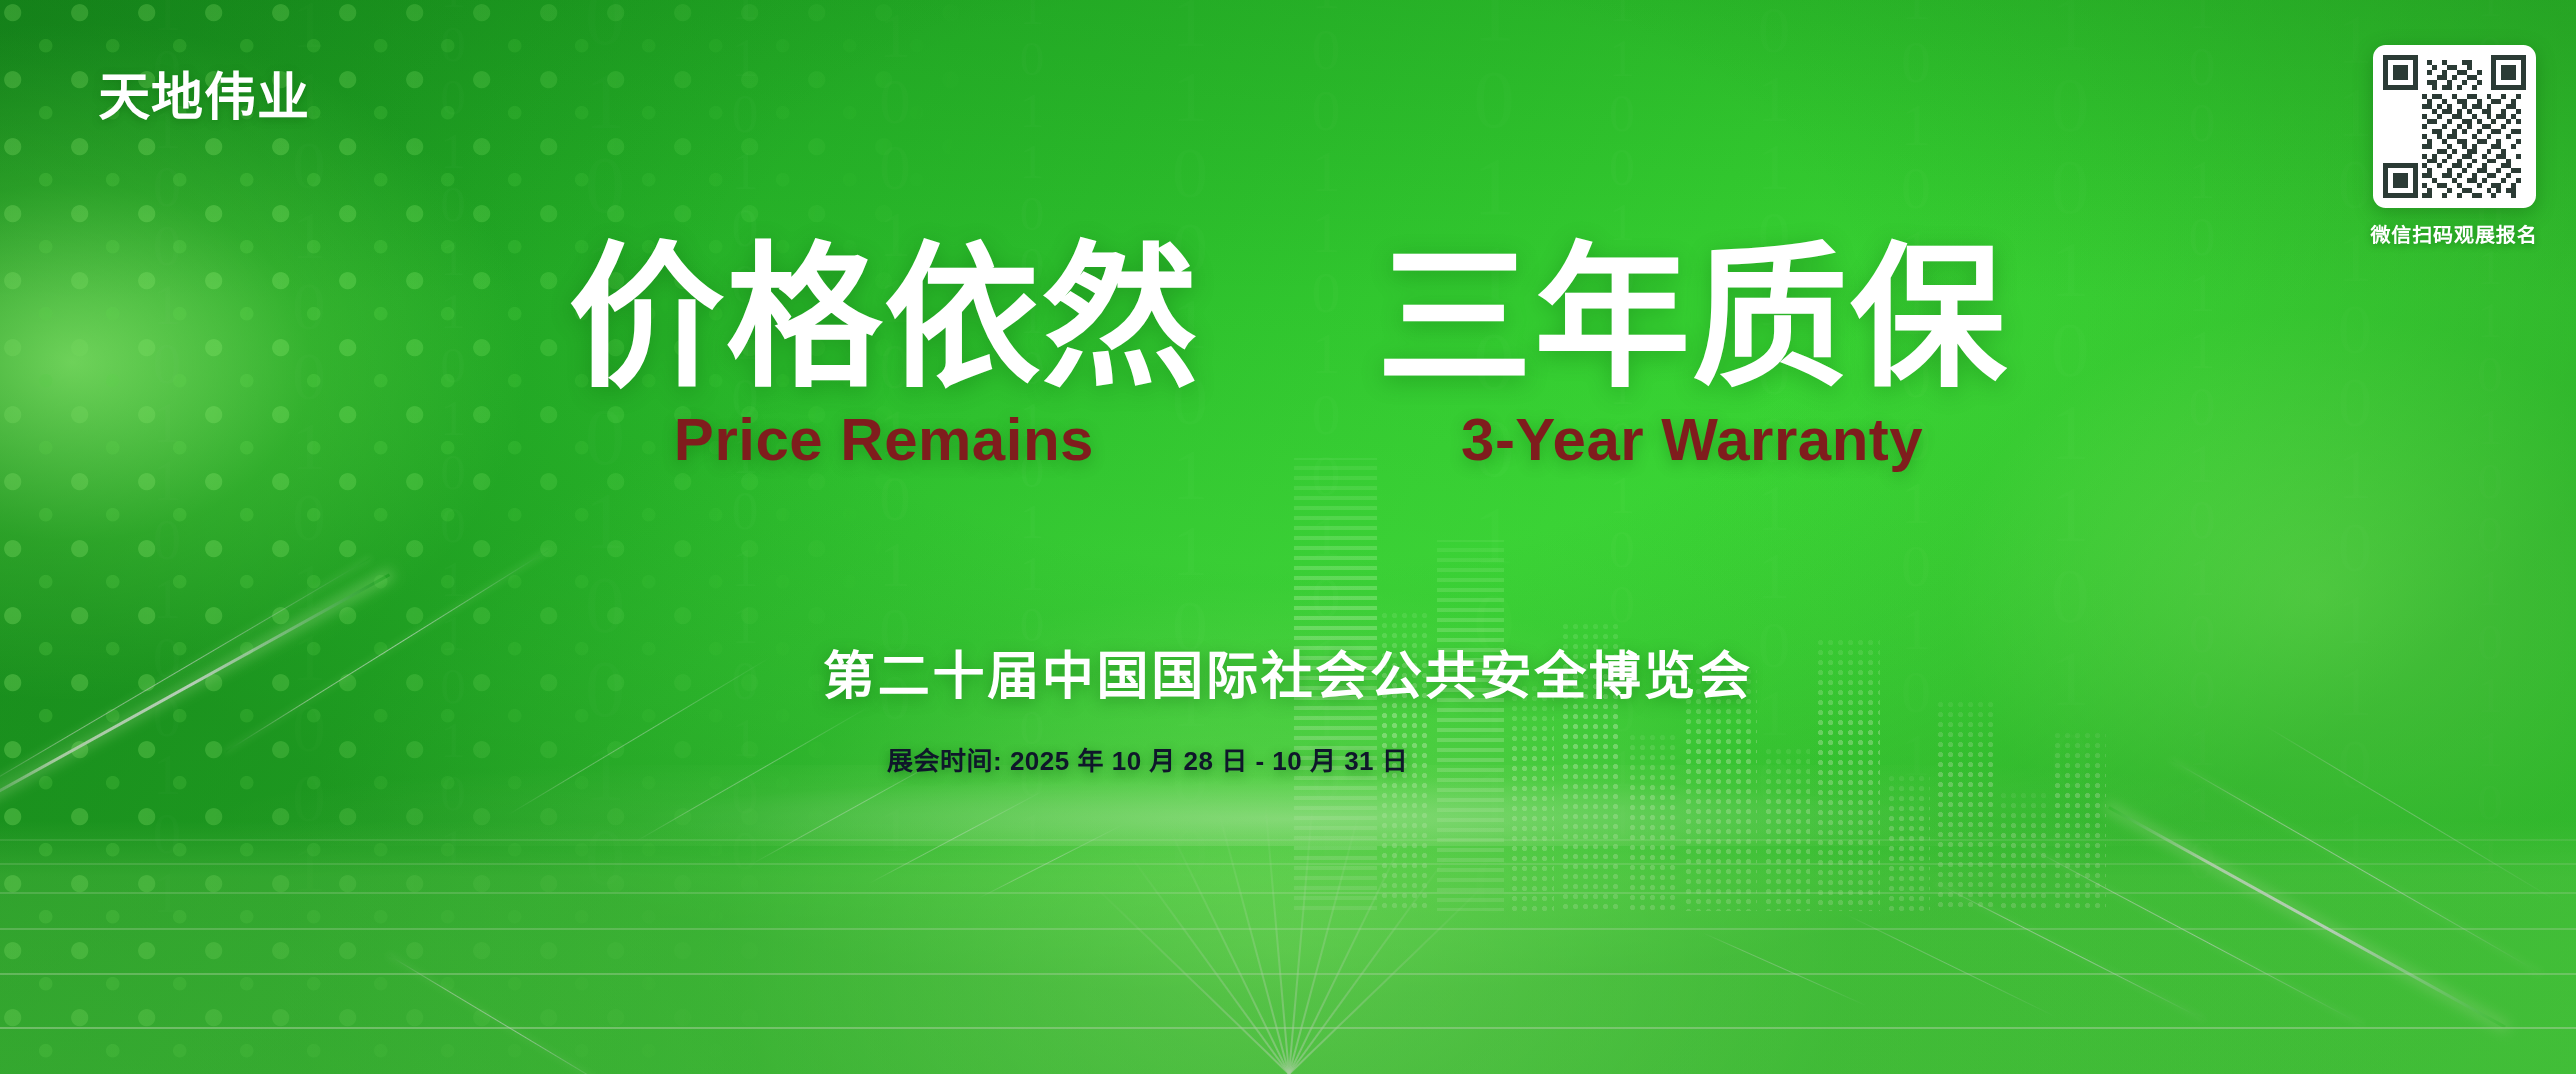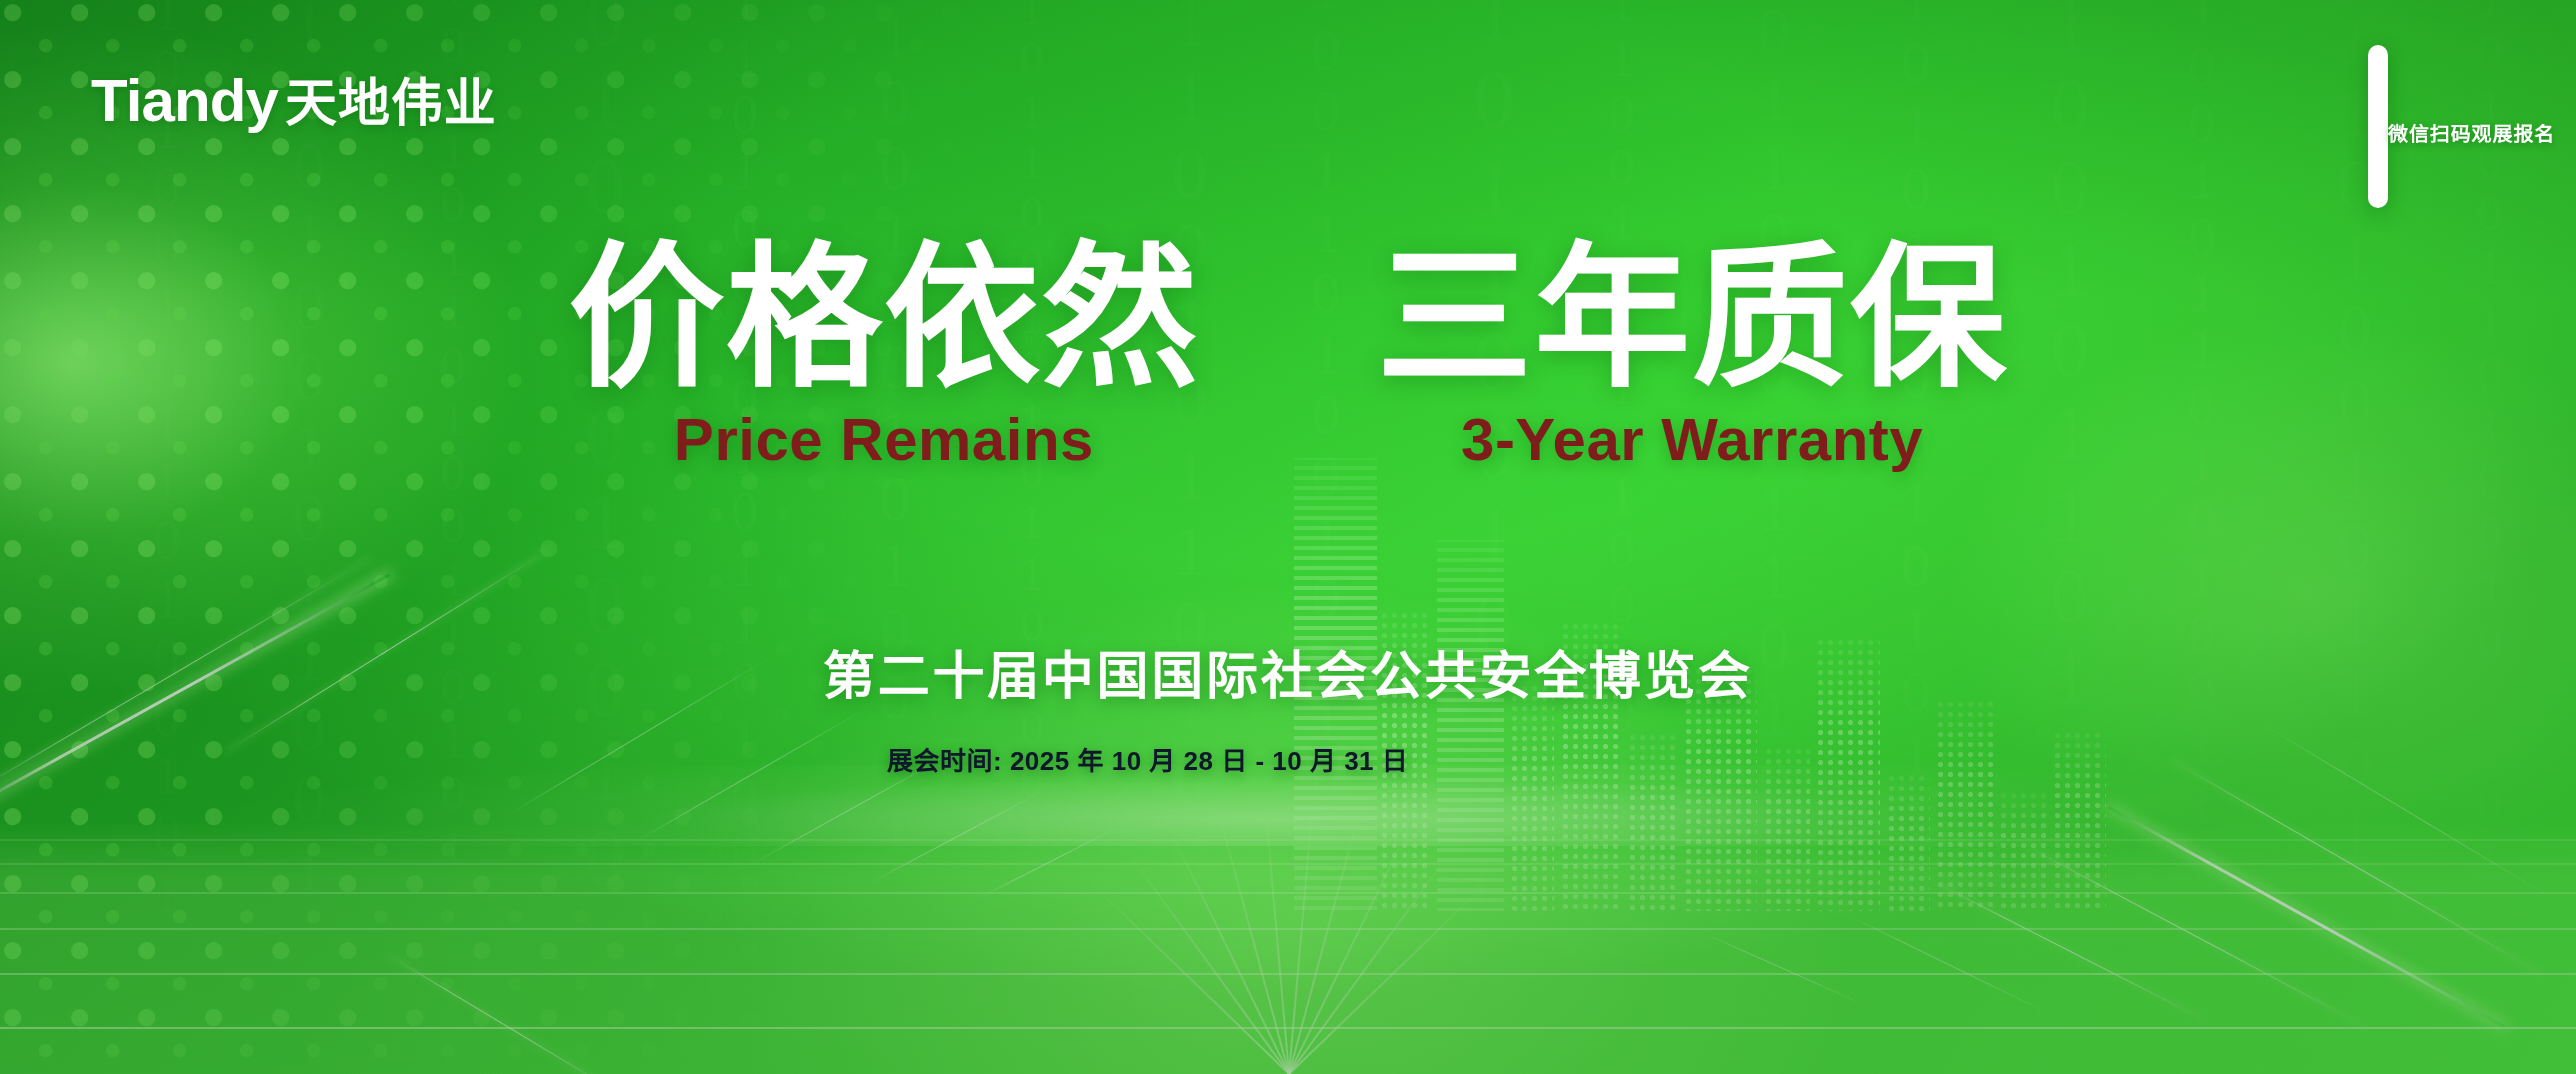--- a/index.html
+++ b/index.html
@@ -109,21 +109,21 @@
     display:flex; align-items:baseline;
     color:#fff;
     text-shadow:0 1.8px 9px rgba(10,90,10,.35);
   }
   .logo-en{font-size:60px; font-weight:bold; letter-spacing:-0.9px; line-height:1;}
   .logo-cn{font-size:52px; font-weight:bold; letter-spacing:0.9px; line-height:1; margin-left:7.2px;}
 
   .qr-block{
     position:absolute; right:36px; top:45px;
     width:172px;
-    display:flex; align-items:center;
+    display:flex; flex-direction:column; align-items:center;
   }
   .qr-card{
     width:163px; height:163px;
     background:#fff;
     border-radius:12.7px;
     padding:10px;
     box-shadow:0 5.4px 20px rgba(5,70,5,.30);
     display:block;
   }
   .qr-card svg{display:block;width:100%;height:100%;}
@@ -495,21 +495,20 @@
       <div class="streak thin" style="left: 1937px; top: 883px; width: 299px; transform: rotate(27deg);"></div>
       <div class="streak thin" style="left: 2027px; top: 846px; width: 380px; transform: rotate(28deg);"></div>
       <div class="streak" style="left: 2109px; top: 806px; width: 453px; transform: rotate(29deg);"></div>
       <div class="streak thin" style="left: 2172px; top: 760px; width: 425px; transform: rotate(30deg);"></div>
       <div class="streak faint" style="left: 2263px; top: 724px; width: 344px; transform: rotate(31deg);"></div>
       <div class="streak faint" style="left: 1702px; top: 932px; width: 181px; transform: rotate(24deg);"></div>
     </div>
   <div class="bg-vignette"></div>
 
   <div class="logo">
-    <span class="logo-en">Tiandy</span>
     <span class="logo-cn">天地伟业</span>
   </div>
 
   <div class="qr-block">
     <div class="qr-card">
       <svg viewBox="0 0 29 29" shape-rendering="crispEdges" aria-hidden="true">
         <rect width="29" height="29" fill="#ffffff"></rect>
         <g fill="#2b3b35">
           <rect x="0" y="0" width="7" height="1"></rect>
             <rect x="0" y="6" width="7" height="1"></rect>

